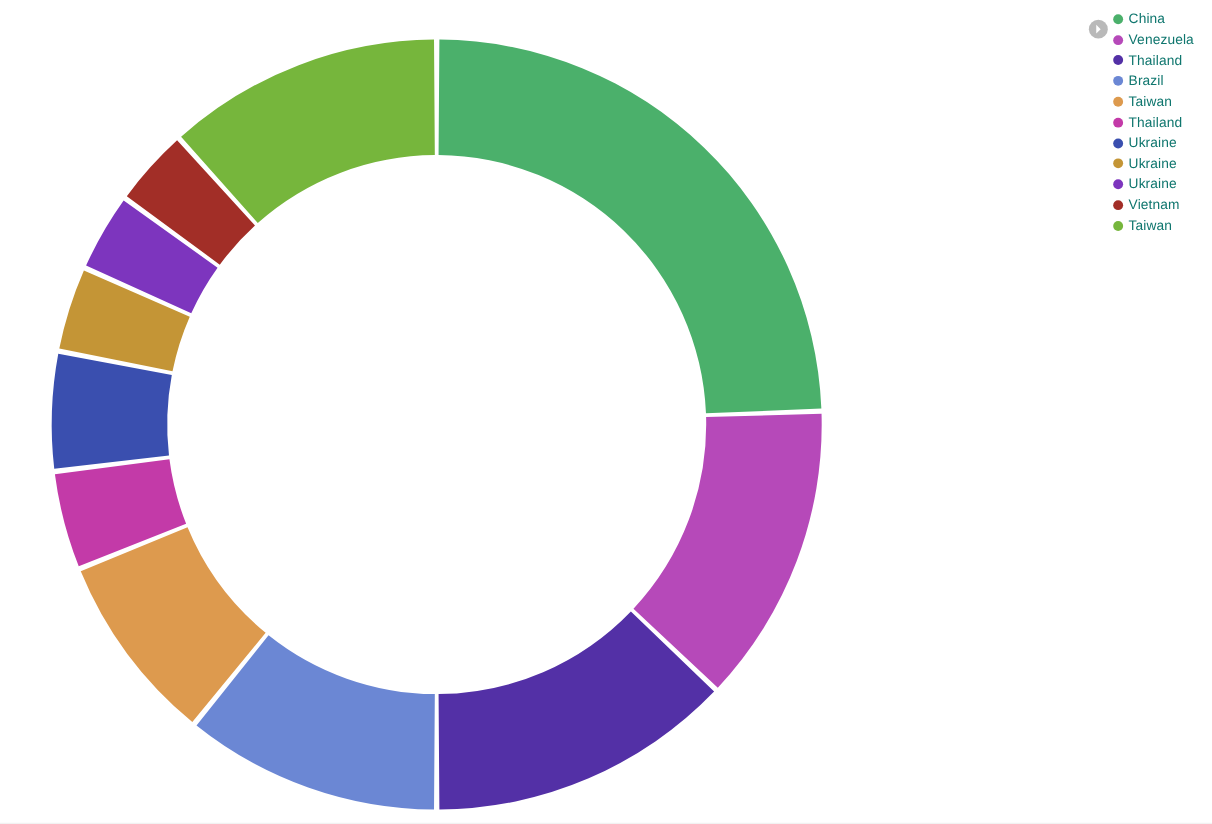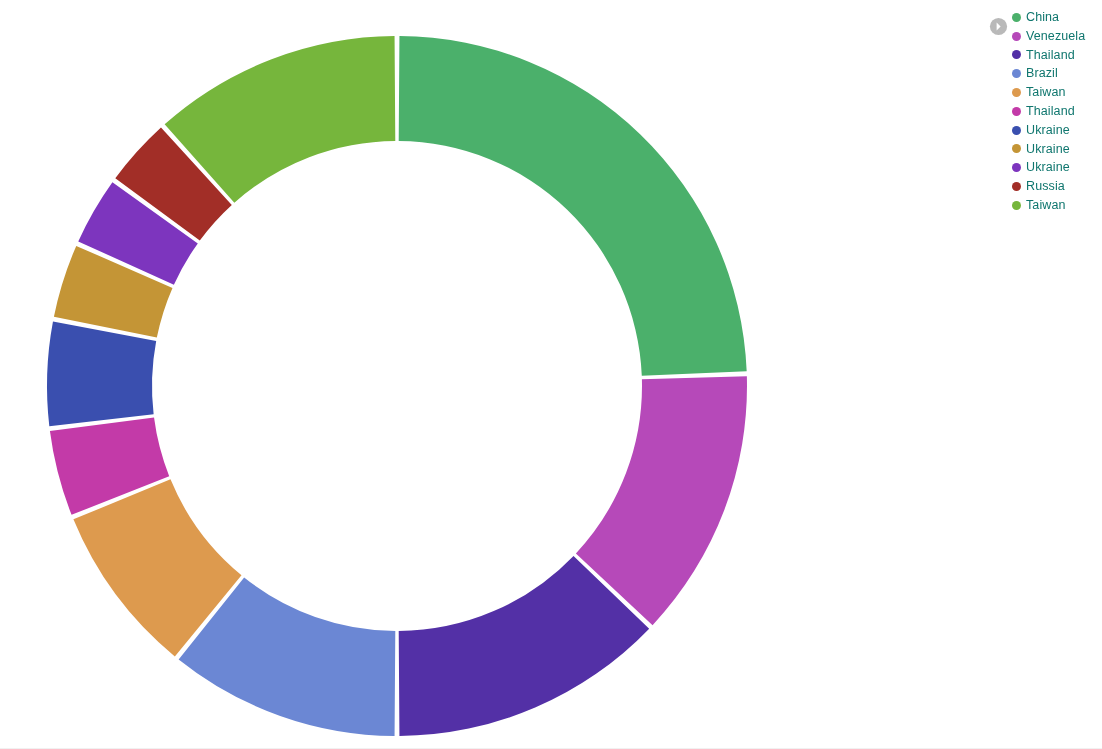--- a/index.html
+++ b/index.html
@@ -146,21 +146,21 @@
       <div class="legend-item">
         <span class="legend-swatch" style="background: rgb(196, 149, 54);"></span>
         <span class="legend-label">Ukraine</span>
       </div>
       <div class="legend-item">
         <span class="legend-swatch" style="background: rgb(125, 53, 190);"></span>
         <span class="legend-label">Ukraine</span>
       </div>
       <div class="legend-item">
         <span class="legend-swatch" style="background: rgb(162, 46, 39);"></span>
-        <span class="legend-label">Russia</span>
+        <span class="legend-label">Vietnam</span>
       </div>
       <div class="legend-item">
         <span class="legend-swatch" style="background: rgb(118, 182, 60);"></span>
         <span class="legend-label">Taiwan</span>
       </div>
     </div>
 </div>
 
 <div id="bottom-rule"></div>
 

